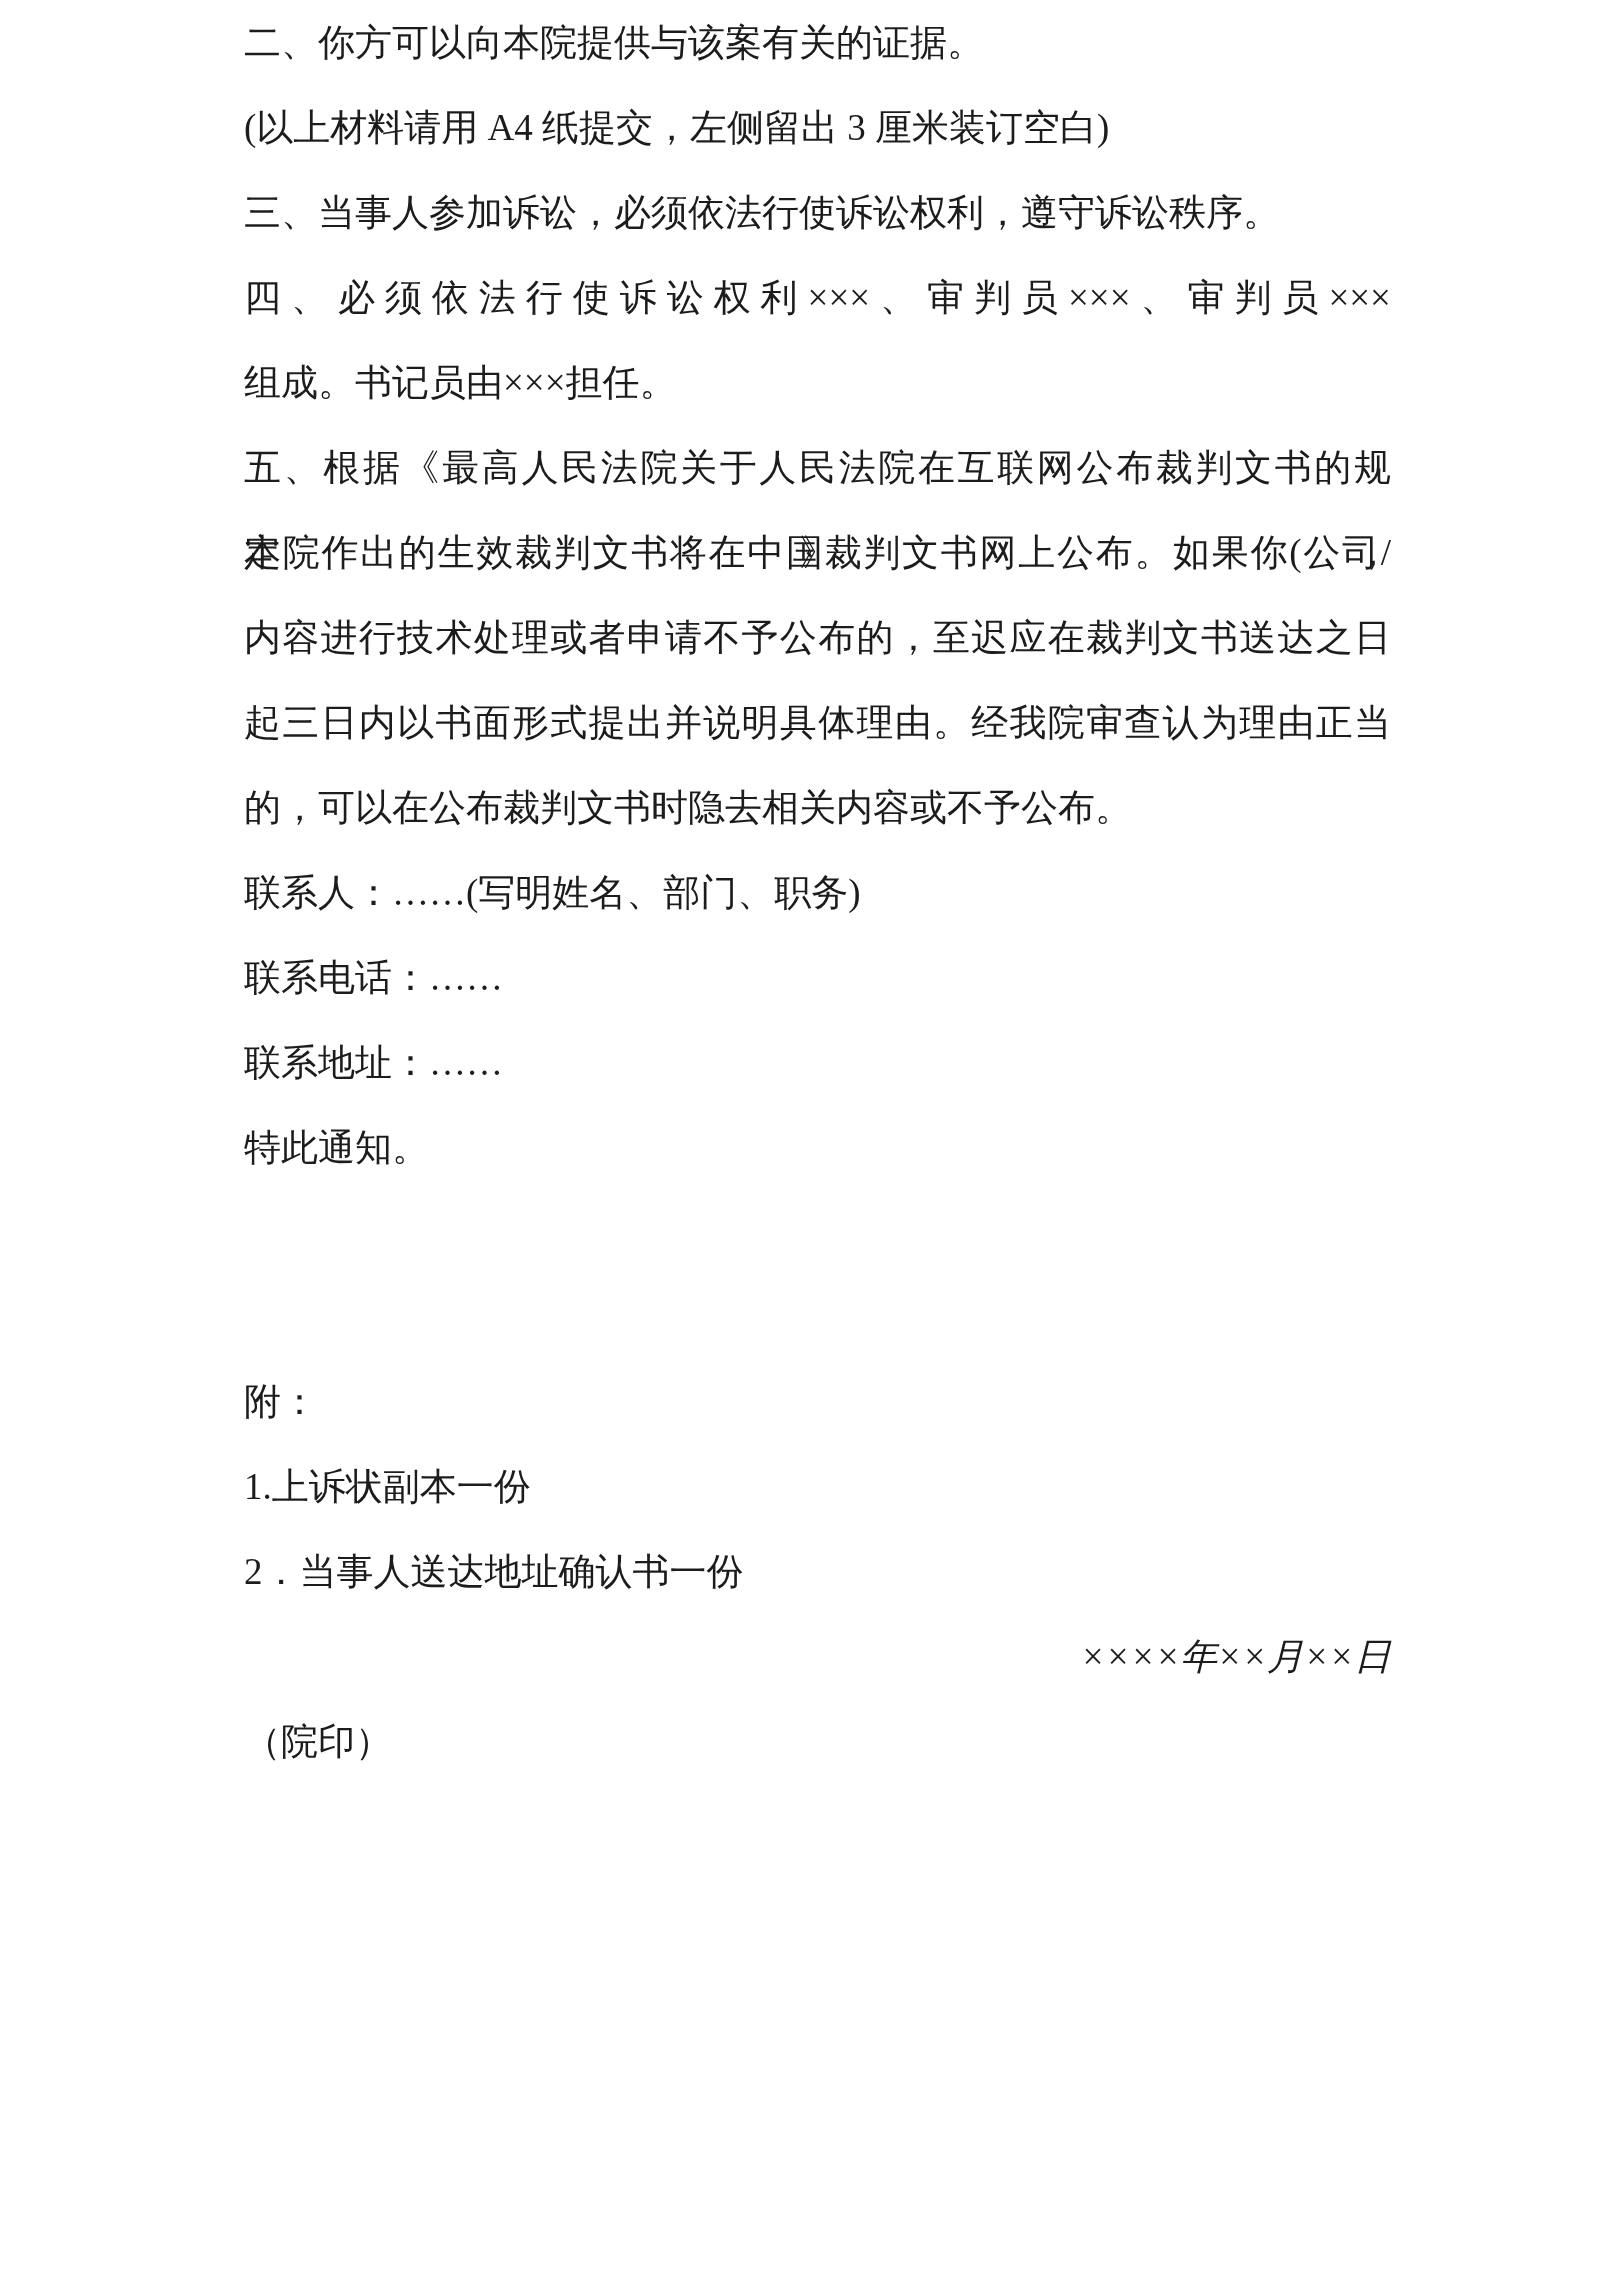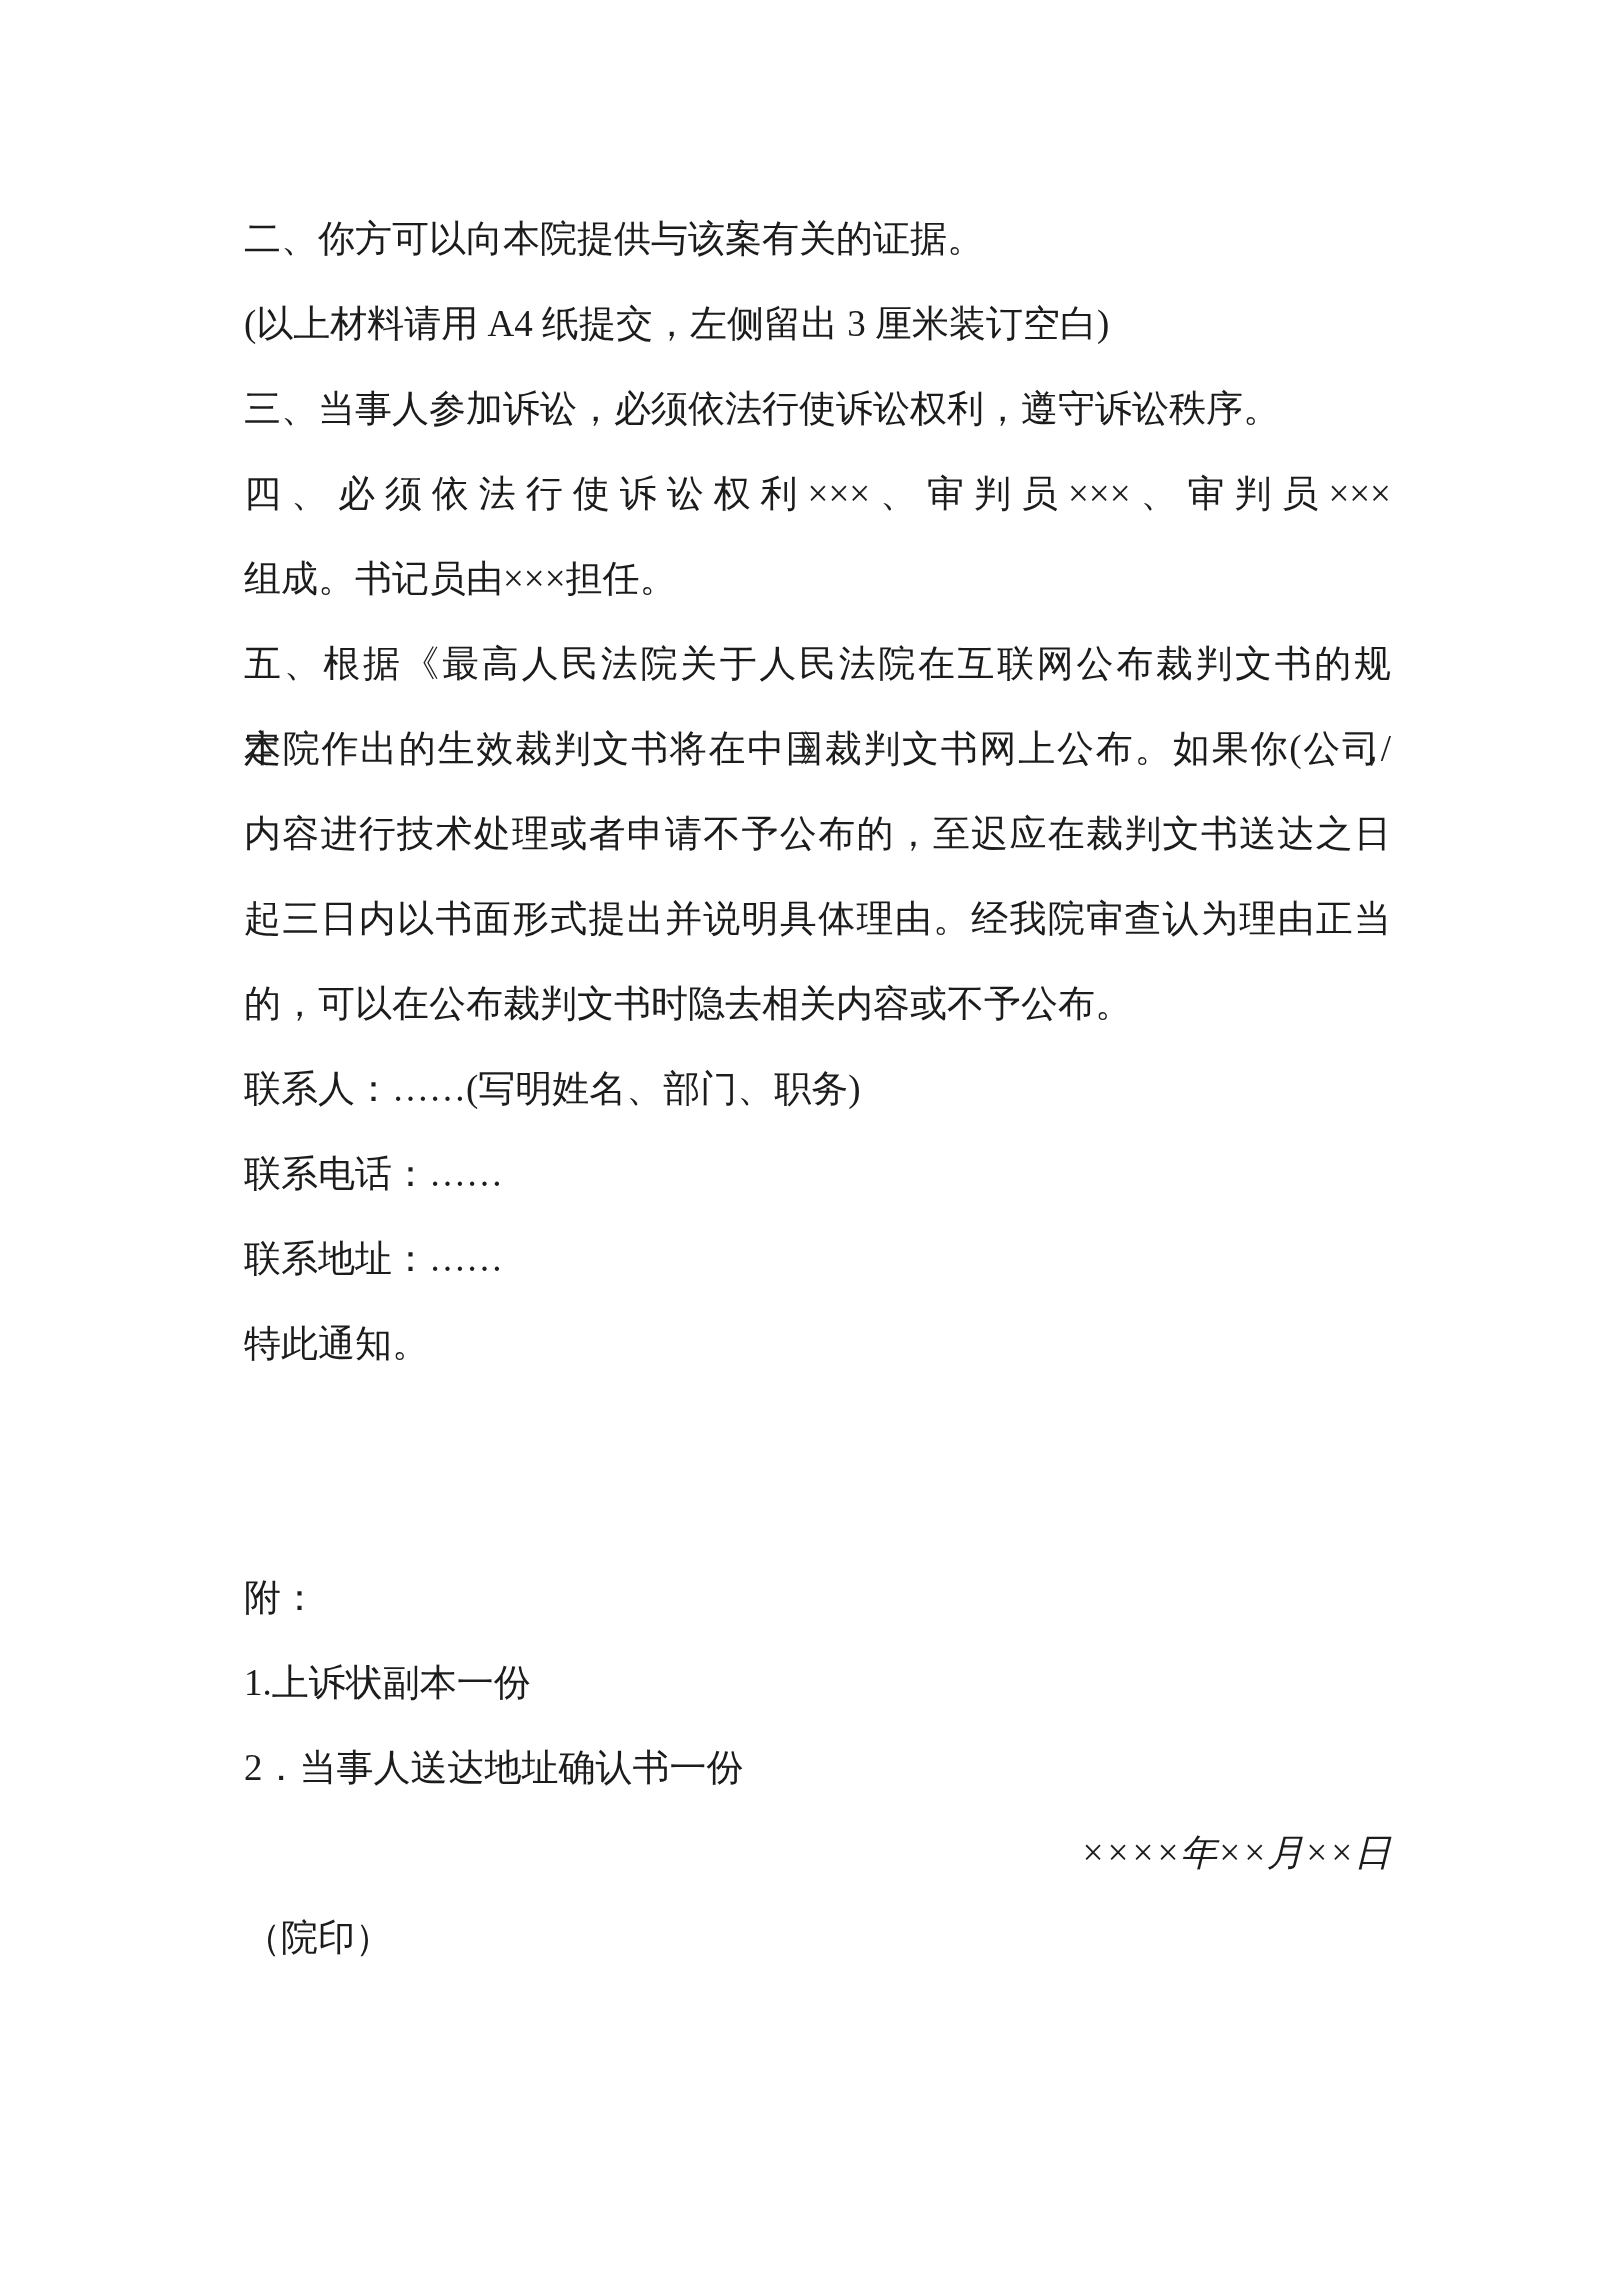--- a/index.html
+++ b/index.html
@@ -13,21 +13,20 @@
     height: 2294px;
     background: #ffffff;
     overflow: hidden;
     font-family: "Liberation Serif", "DejaVu Serif", serif;
   }
   .doc-body {
     position: absolute;
     left: 244px;
     top: 0;
     width: 1147px;
-    padding-top: 196px;
     color: #1c1c1c;
     font-size: 37px;
     line-height: 85px;
   }
   .line {
     white-space: nowrap;
     text-align: left;
     height: 85px;
   }
   .line.justify {

